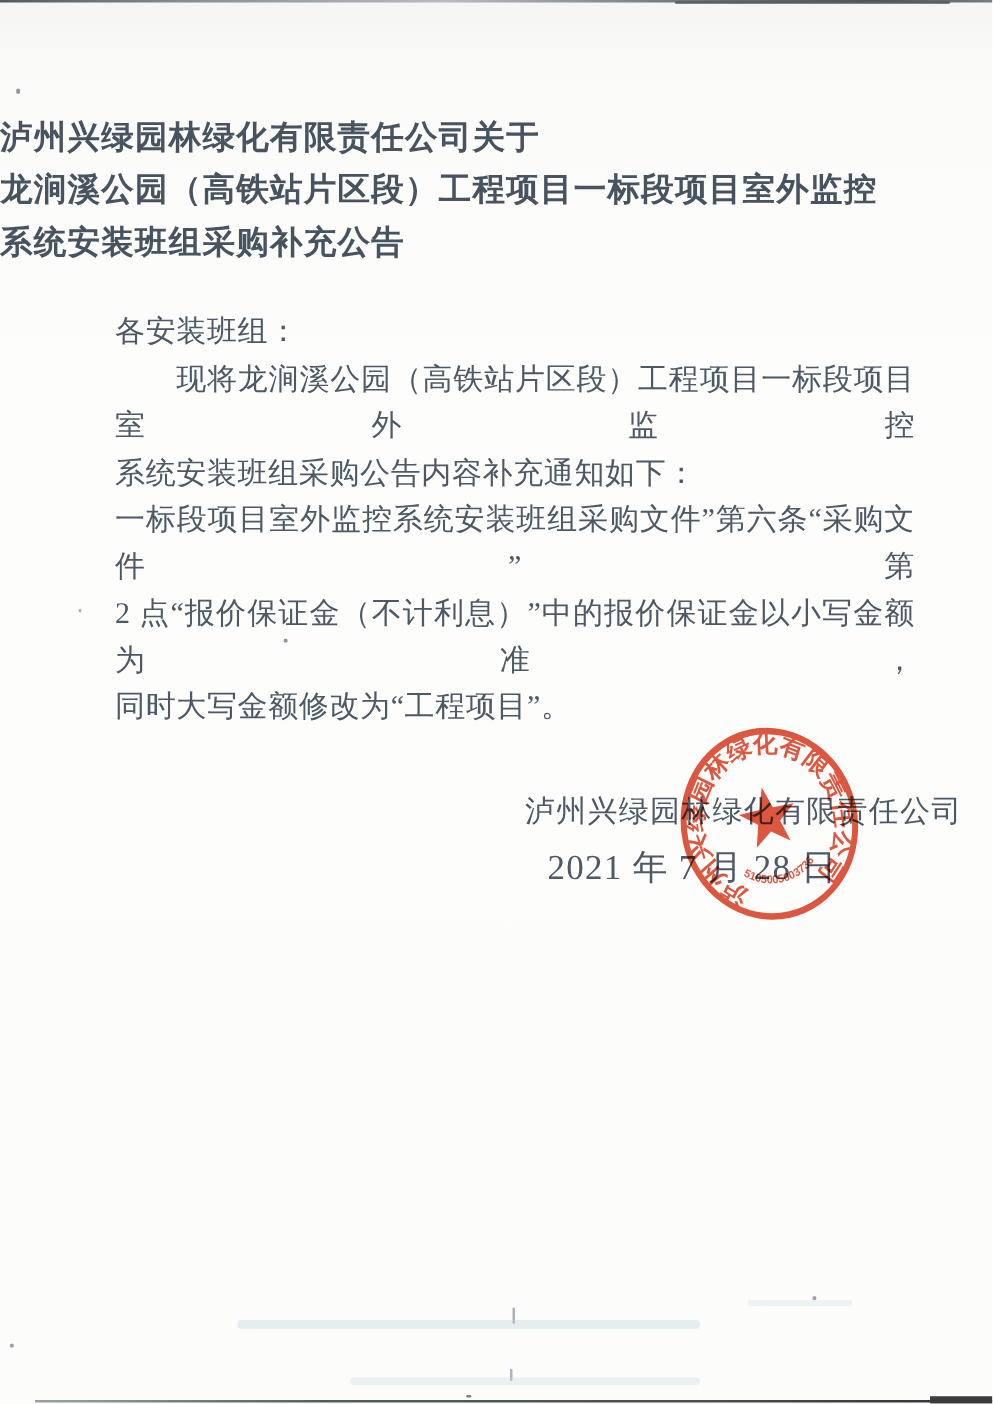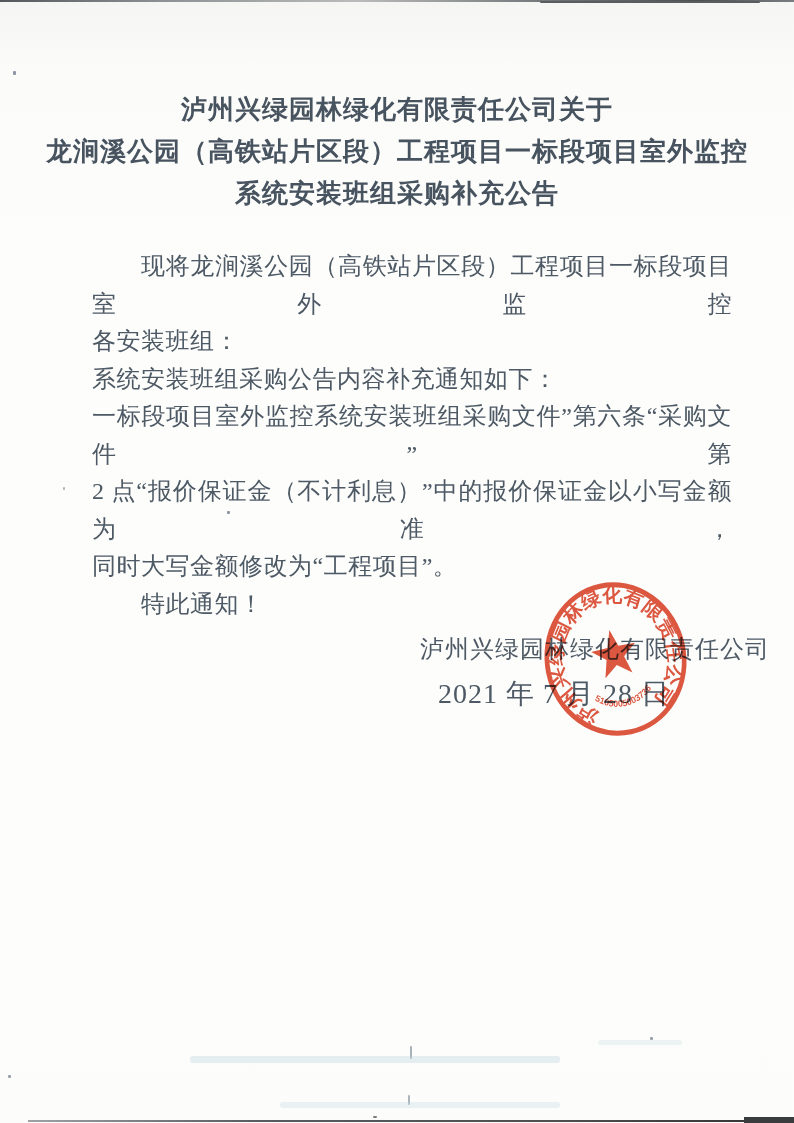--- a/index.html
+++ b/index.html
@@ -16,21 +16,21 @@
   .edge-top2{position:absolute;top:1px;left:540px;width:220px;height:2px;background:#5a5d5f;border-radius:2px;}
   .edge-bottom{position:absolute;top:1120px;left:28px;width:766px;height:2px;
     background:linear-gradient(90deg,#9fa2a4 0%,#595c5e 30%,#4c4e50 70%,#303233 100%);}
   .edge-bottom2{position:absolute;top:1117px;left:744px;width:50px;height:6px;background:#3a3c3d;}
   .speck{position:absolute;border-radius:1px;}
   .streak{position:absolute;border-radius:3px;}
 
   
   .title-block{
     position:absolute;top:88px;left:0;width:794px;
-    text-align:center;color:#47535f;
+    color:#47535f;
     font-family:"Liberation Sans","DejaVu Sans",sans-serif;
     font-weight:bold;font-size:26px;line-height:42px;letter-spacing:1px;
   }
   
   .body-block{
     position:absolute;top:248px;left:92px;width:640px;
     color:#4d5964;font-size:24px;line-height:37.5px;letter-spacing:0.5px;
   }
   .doc-line{white-space:nowrap;}
   .doc-line.indent{padding-left:49px;}
@@ -75,27 +75,26 @@
   <div class="streak" style="left:280px;top:1102px;width:280px;height:6px;background:rgba(193,219,229,0.32);"></div>
   <div class="streak" style="left:598px;top:1040px;width:84px;height:5px;background:rgba(198,221,230,0.3);"></div>
 
   <div class="title-block">
     <div>泸州兴绿园林绿化有限责任公司关于</div>
     <div>龙涧溪公园（高铁站片区段）工程项目一标段项目室外监控</div>
     <div>系统安装班组采购补充公告</div>
   </div>
 
   <div class="body-block">
+    <div class="doc-line">各安装班组：</div>
     <div class="doc-line fill indent">现将龙涧溪公园（高铁站片区段）工程项目一标段项目室外监控</div>
-    <div class="doc-line">各安装班组：</div>
     <div class="doc-line">系统安装班组采购公告内容补充通知如下：</div>
     <div class="doc-line fill">一标段项目室外监控系统安装班组采购文件”第六条“采购文件”第</div>
     <div class="doc-line fill">2 点“报价保证金（不计利息）”中的报价保证金以小写金额为准，</div>
     <div class="doc-line">同时大写金额修改为“工程项目”。</div>
-    <div class="doc-line indent">特此通知！</div>
   </div>
 
   <div class="sig-company">泸州兴绿园林绿化有限责任公司</div>
   <div class="sig-date">2021 年 7 月 28 日</div>
 
   <svg class="stamp" viewBox="0 0 200 200" preserveAspectRatio="none">
     <defs>
       <path id="sealTopArc" d="M 64,162.4 A 72,72 0 1 1 136,162.4" fill="none"></path>
       <path id="sealBottomArc" d="M 57.6,142.4 A 60,60 0 0 0 142.4,142.4" fill="none"></path>
     </defs>

